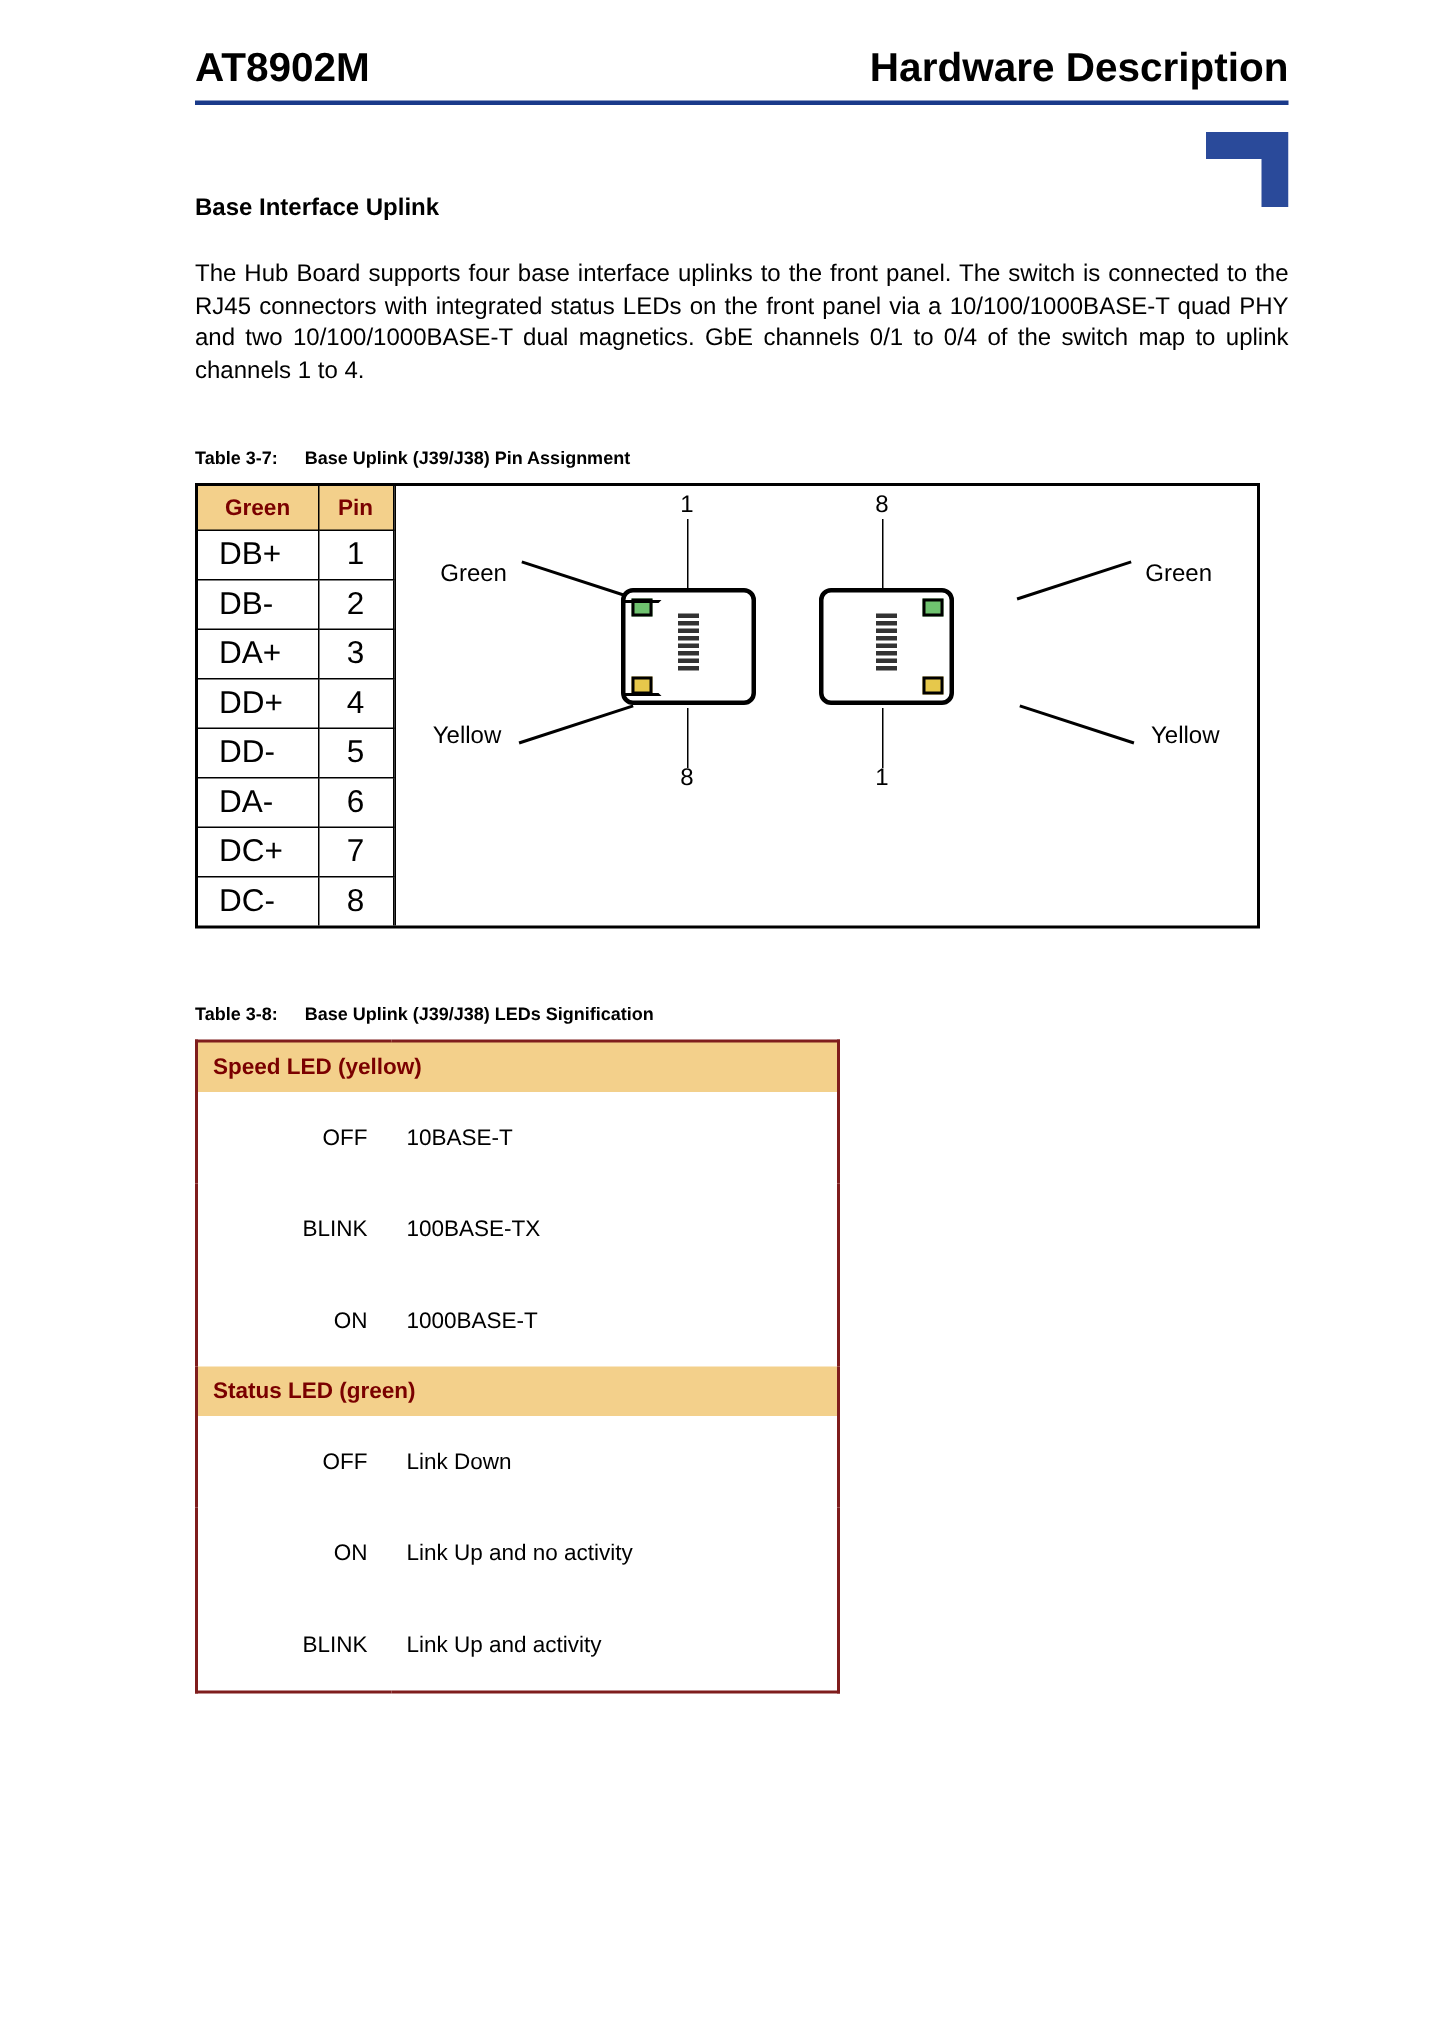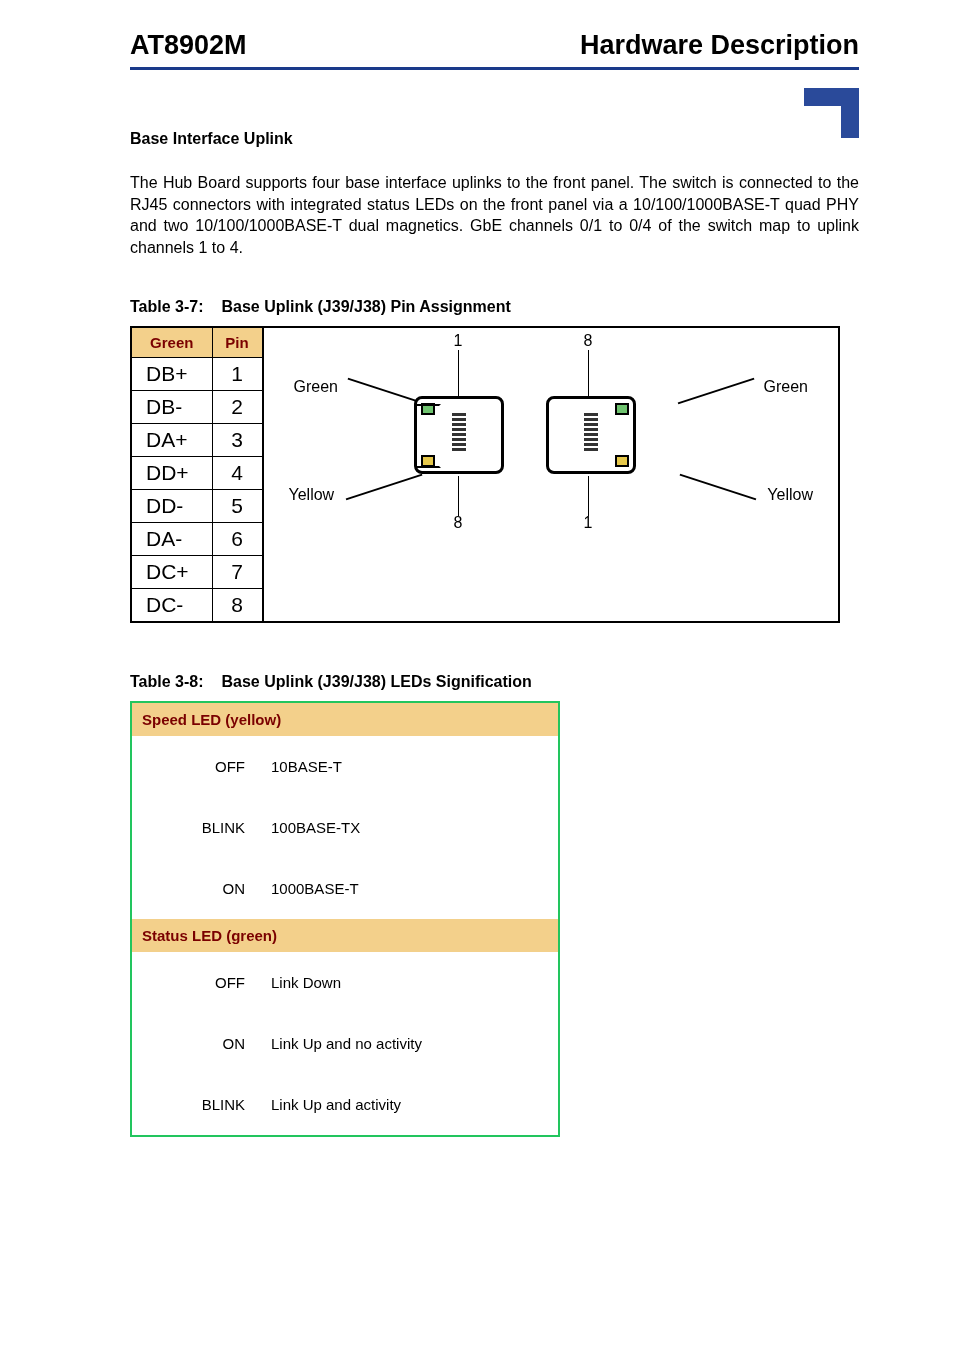--- a/index.html
+++ b/index.html
@@ -43,21 +43,21 @@
     margin-bottom: 24px;
   }
   .body-text {
     font-size: 16px;
     line-height: 1.35;
     text-align: justify;
     margin-bottom: 40px;
   }
   .table-caption {
     font-weight: bold;
-    font-size: 16px;
+    font-size: 12px;
     margin-bottom: 10px;
     display: flex;
     gap: 18px;
     margin-top: 40px;
   }
 
   
   .t37-container {
     display: flex;
     border: 2px solid #000;
@@ -89,21 +89,21 @@
   .diagram-cell {
     flex: 1;
     border-left: 1px solid #000;
     padding: 8px 20px 8px 20px;
     font-size: 16px;
     position: relative;
   }
 
   
   .t38 {
-    border: 2px solid #22c55e;
+    border: 2px solid #7f1d1d;
     border-collapse: collapse;
     width: 430px;
     margin-bottom: 300px;
   }
   .t38 .section-row td {
     background: #f3d08b;
     color: #7a0000;
     font-weight: bold;
     padding: 8px 10px;
     font-size: 15px;

